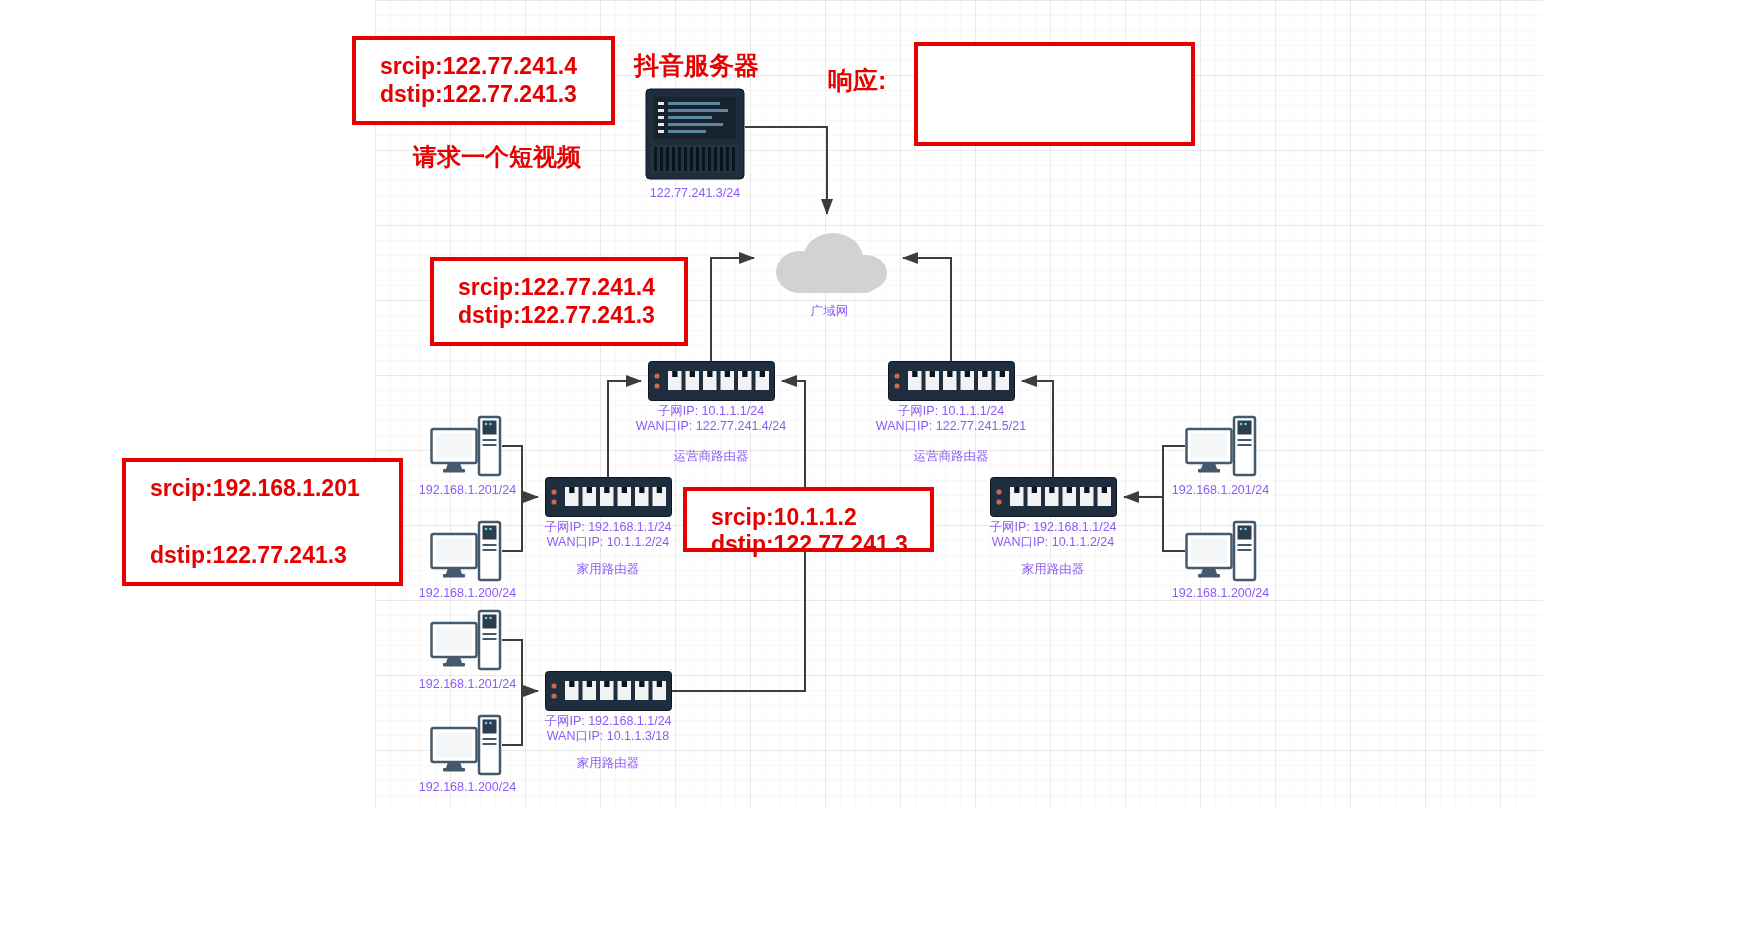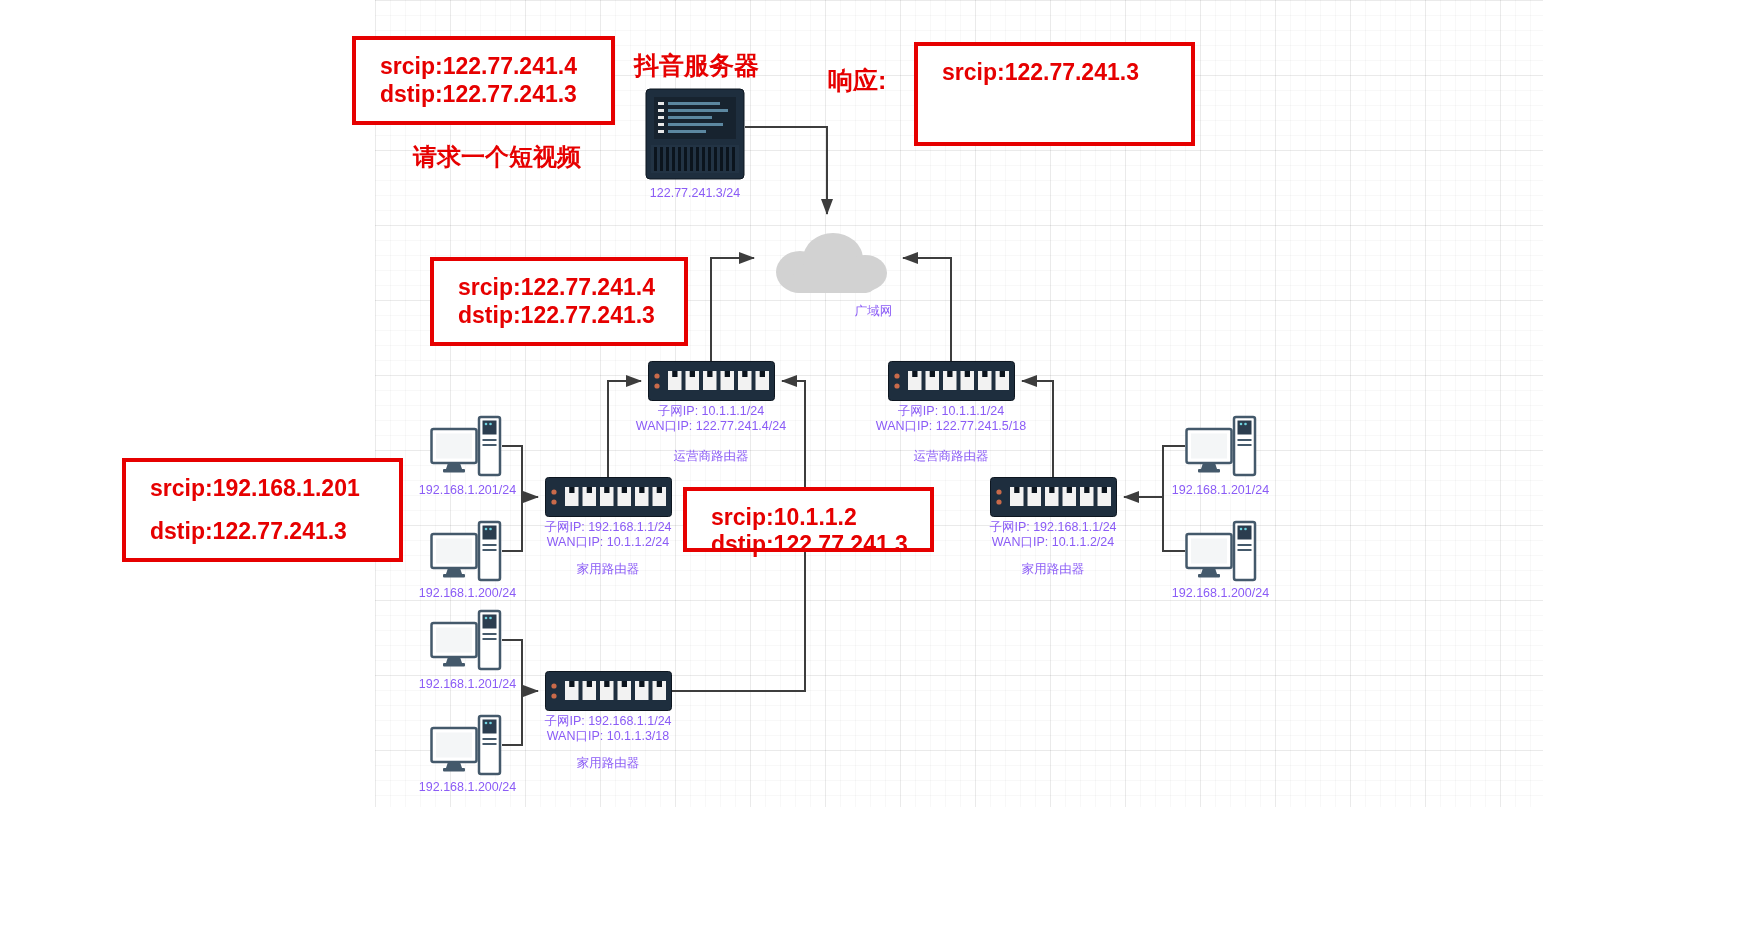--- a/index.html
+++ b/index.html
@@ -156,38 +156,38 @@
         <use href="#sym-server"></use>
       </svg>
   </div>
   <div class="dev-label" style="left:625px;top:186px;width:140px">122.77.241.3/24</div>
 
   <div class="node" style="left:762px;top:222px">
     <svg width="135" height="80">
         <use href="#sym-cloud"></use>
       </svg>
   </div>
-  <div class="dev-label" style="left:806px;top:303px;width:135px">广域网</div>
+  <div class="dev-label" style="left:762px;top:303px;width:135px">广域网</div>
 
   <div class="node" style="left:648px;top:361px">
     <svg width="127" height="40">
         <use href="#sym-router"></use>
       </svg>
   </div>
   <div class="dev-label" style="left:621px;top:403px;width:180px">子网IP:  10.1.1.1/24</div>
   <div class="dev-label" style="left:621px;top:418px;width:180px">WAN口IP:  122.77.241.4/24</div>
   <div class="dev-label" style="left:621px;top:448px;width:180px">运营商路由器</div>
 
   <div class="node" style="left:888px;top:361px">
     <svg width="127" height="40">
         <use href="#sym-router"></use>
       </svg>
   </div>
   <div class="dev-label" style="left:861px;top:403px;width:180px">子网IP:  10.1.1.1/24</div>
-  <div class="dev-label" style="left:861px;top:418px;width:180px">WAN口IP:  122.77.241.5/18</div>
+  <div class="dev-label" style="left:861px;top:418px;width:180px">WAN口IP:  122.77.241.5/21</div>
   <div class="dev-label" style="left:861px;top:448px;width:180px">运营商路由器</div>
 
   <div class="node" style="left:545px;top:477px">
     <svg width="127" height="40">
         <use href="#sym-router"></use>
       </svg>
   </div>
   <div class="dev-label" style="left:518px;top:519px;width:180px">子网IP:  192.168.1.1/24</div>
   <div class="dev-label" style="left:518px;top:534px;width:180px">WAN口IP:  10.1.1.2/24</div>
   <div class="dev-label" style="left:518px;top:561px;width:180px">家用路由器</div>
@@ -255,29 +255,28 @@
   <div class="red-box" style="left:352px;top:36px;width:263px;height:89px">
     <div>srcip:122.77.241.4</div>
     <div>dstip:122.77.241.3</div>
   </div>
   <div class="red-text" style="left:413px;top:141px;font-size:24px">请求一个短视频</div>
 
   <div class="red-text" style="left:634px;top:49px;font-size:25px">抖音服务器</div>
 
   <div class="red-text" style="left:828px;top:64px;font-size:25px">响应:</div>
   <div class="red-box" style="left:914px;top:42px;width:281px;height:104px">
-    <div>srcip:122.77.241.3</div>
   </div>
 
   <div class="red-box" style="left:430px;top:257px;width:258px;height:89px">
     <div>srcip:122.77.241.4</div>
     <div>dstip:122.77.241.3</div>
   </div>
 
-  <div class="red-box" style="left:122px;top:458px;width:281px;height:104px">
+  <div class="red-box" style="left:122px;top:458px;width:281px;height:128px">
     <div>srcip:192.168.1.201</div>
     <div>dstip:122.77.241.3</div>
   </div>
 
   <div class="red-box" style="left:683px;top:487px;width:251px;height:65px">
     <div>srcip:10.1.1.2</div>
     <div>dstip:122.77.241.3</div>
   </div>
 
 </div>

